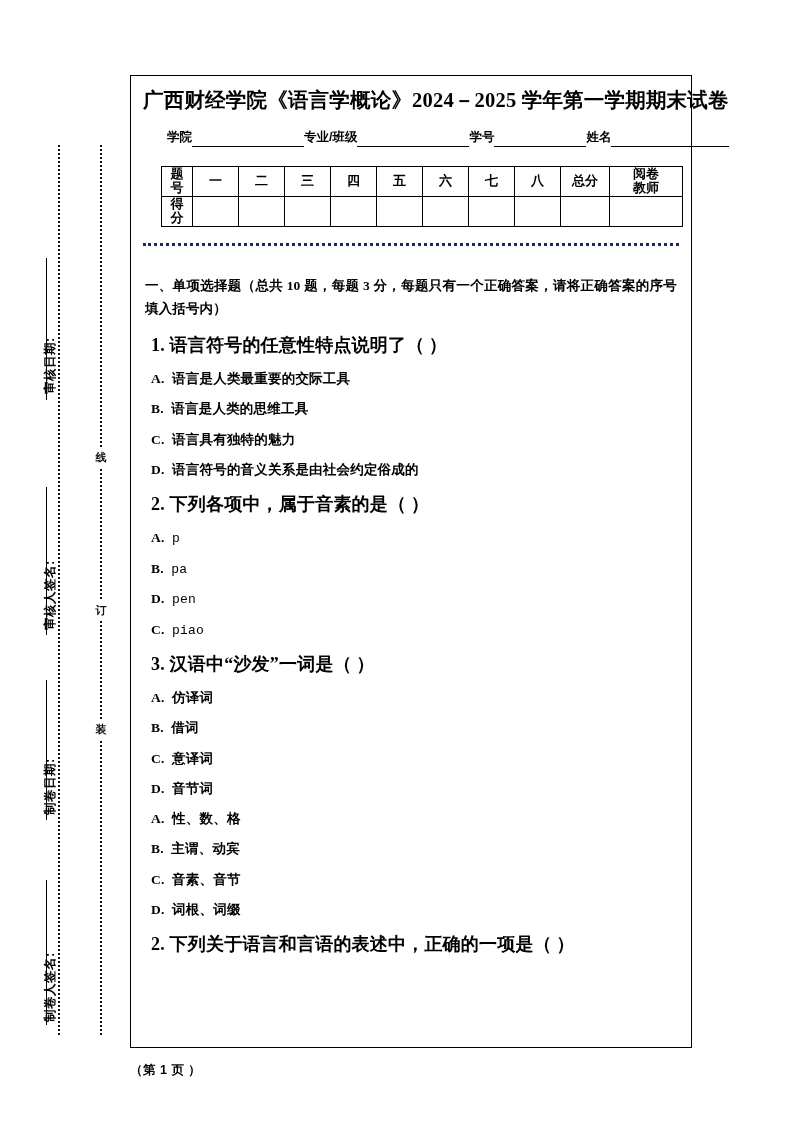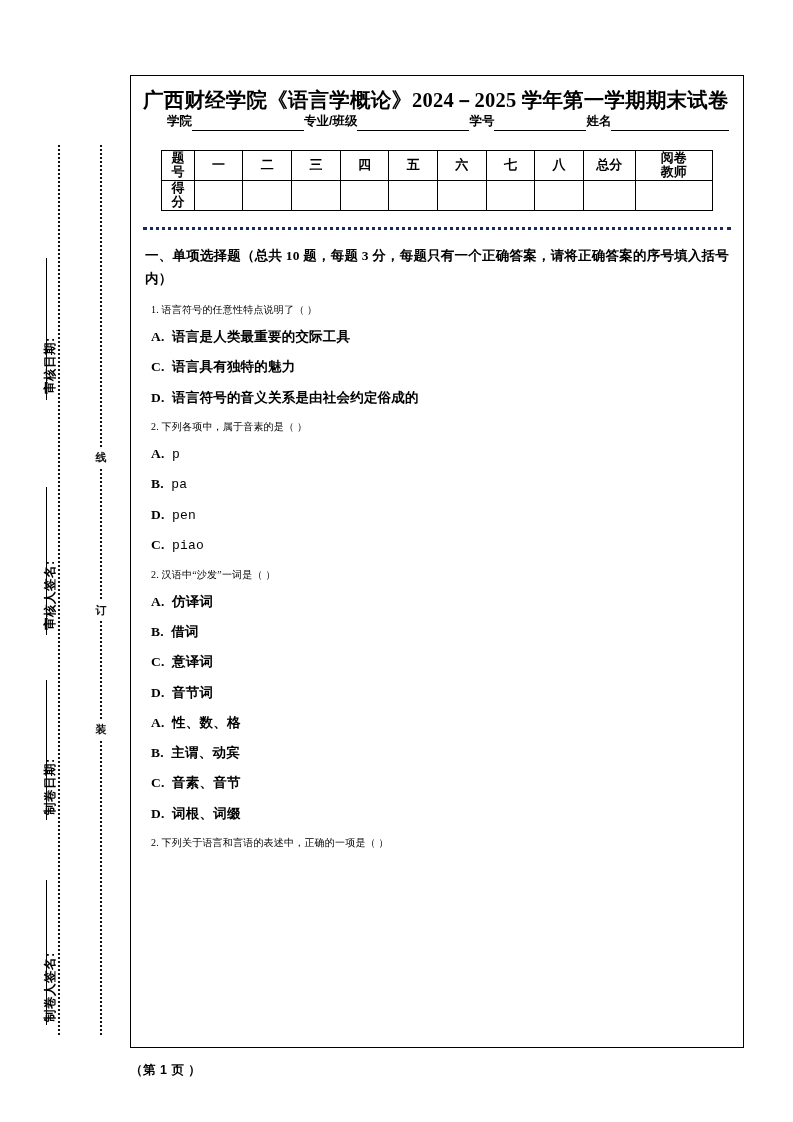--- a/index.html
+++ b/index.html
@@ -55,40 +55,41 @@
     padding: 2px 0;
     text-align: center;
     width: 14px;
   }
 
   
   #exam-frame {
     position: absolute;
     left: 130px;
     top: 75px;
-    width: 614px;
+    width: 562px;
     height: 973px;
     border: 1.6px solid #000;
     box-sizing: border-box;
     padding: 0;
   }
 
   #paper-title {
     margin: 13px 0 0 0;
     padding: 0 10px 0 12px;
     font-family: "Liberation Serif", serif;
     font-size: 20.5px;
     font-weight: bold;
     letter-spacing: 0.2px;
     white-space: nowrap;
     line-height: 1.15;
   }
 
   
   #identity-row {
+    margin-top: 16px;
     padding: 0 16px 0 36px;
     display: flex;
     align-items: flex-end;
     font-size: 12.5px;
     font-family: "Liberation Sans", sans-serif;
     font-weight: bold;
   }
   .id-field {
     display: flex;
     align-items: flex-end;
@@ -138,35 +139,35 @@
 
   
   #dot-separator {
     margin: 16px 12px 0 12px;
     border-top: 3px dotted #1b2a5e;
     height: 0;
   }
 
   
   #question-body {
-    margin-top: 14px;
+    margin-top: 28px;
     padding: 0 14px 0 14px;
     font-family: "Liberation Serif", serif;
   }
   .section-heading {
     font-size: 13.5px;
     font-weight: bold;
     line-height: 1.75;
     margin-bottom: 6px;
     text-align: justify;
     letter-spacing: 0.15px;
   }
   .q-stem {
-    font-size: 10px;
-    font-weight: normal;
+    font-size: 18px;
+    font-weight: bold;
     line-height: 1.5;
     margin: 11px 0 0 6px;
     letter-spacing: 0.2px;
   }
   .q-option {
     font-size: 13.5px;
     font-weight: bold;
     line-height: 1.5;
     margin: 10px 0 0 6px;
     letter-spacing: 0.2px;
@@ -285,20 +286,24 @@
   <div id="question-body">
 
     <div class="section-heading">一、单项选择题（总共 10 题，每题 3 分，每题只有一个正确答案，请将正确答案的序号填入括号内）</div>
 
     <div class="q-stem">1. 语言符号的任意性特点说明了（   ）</div>
     <div class="q-option">
       <span class="opt-label">A.</span>
       <span>语言是人类最重要的交际工具</span>
     </div>
     <div class="q-option">
+      <span class="opt-label">B.</span>
+      <span>语言是人类的思维工具</span>
+    </div>
+    <div class="q-option">
       <span class="opt-label">C.</span>
       <span>语言具有独特的魅力</span>
     </div>
     <div class="q-option">
       <span class="opt-label">D.</span>
       <span>语言符号的音义关系是由社会约定俗成的</span>
     </div>
 
     <div class="q-stem">2. 下列各项中，属于音素的是（   ）</div>
     <div class="q-option">
@@ -311,21 +316,21 @@
     </div>
     <div class="q-option">
       <span class="opt-label">D.</span>
       <span class="opt-mono">pen</span>
     </div>
     <div class="q-option">
       <span class="opt-label">C.</span>
       <span class="opt-mono">piao</span>
     </div>
 
-    <div class="q-stem">2. 汉语中“沙发”一词是（   ）</div>
+    <div class="q-stem">3. 汉语中“沙发”一词是（   ）</div>
     <div class="q-option">
       <span class="opt-label">A.</span>
       <span>仿译词</span>
     </div>
     <div class="q-option">
       <span class="opt-label">B.</span>
       <span>借词</span>
     </div>
     <div class="q-option">
       <span class="opt-label">C.</span>

